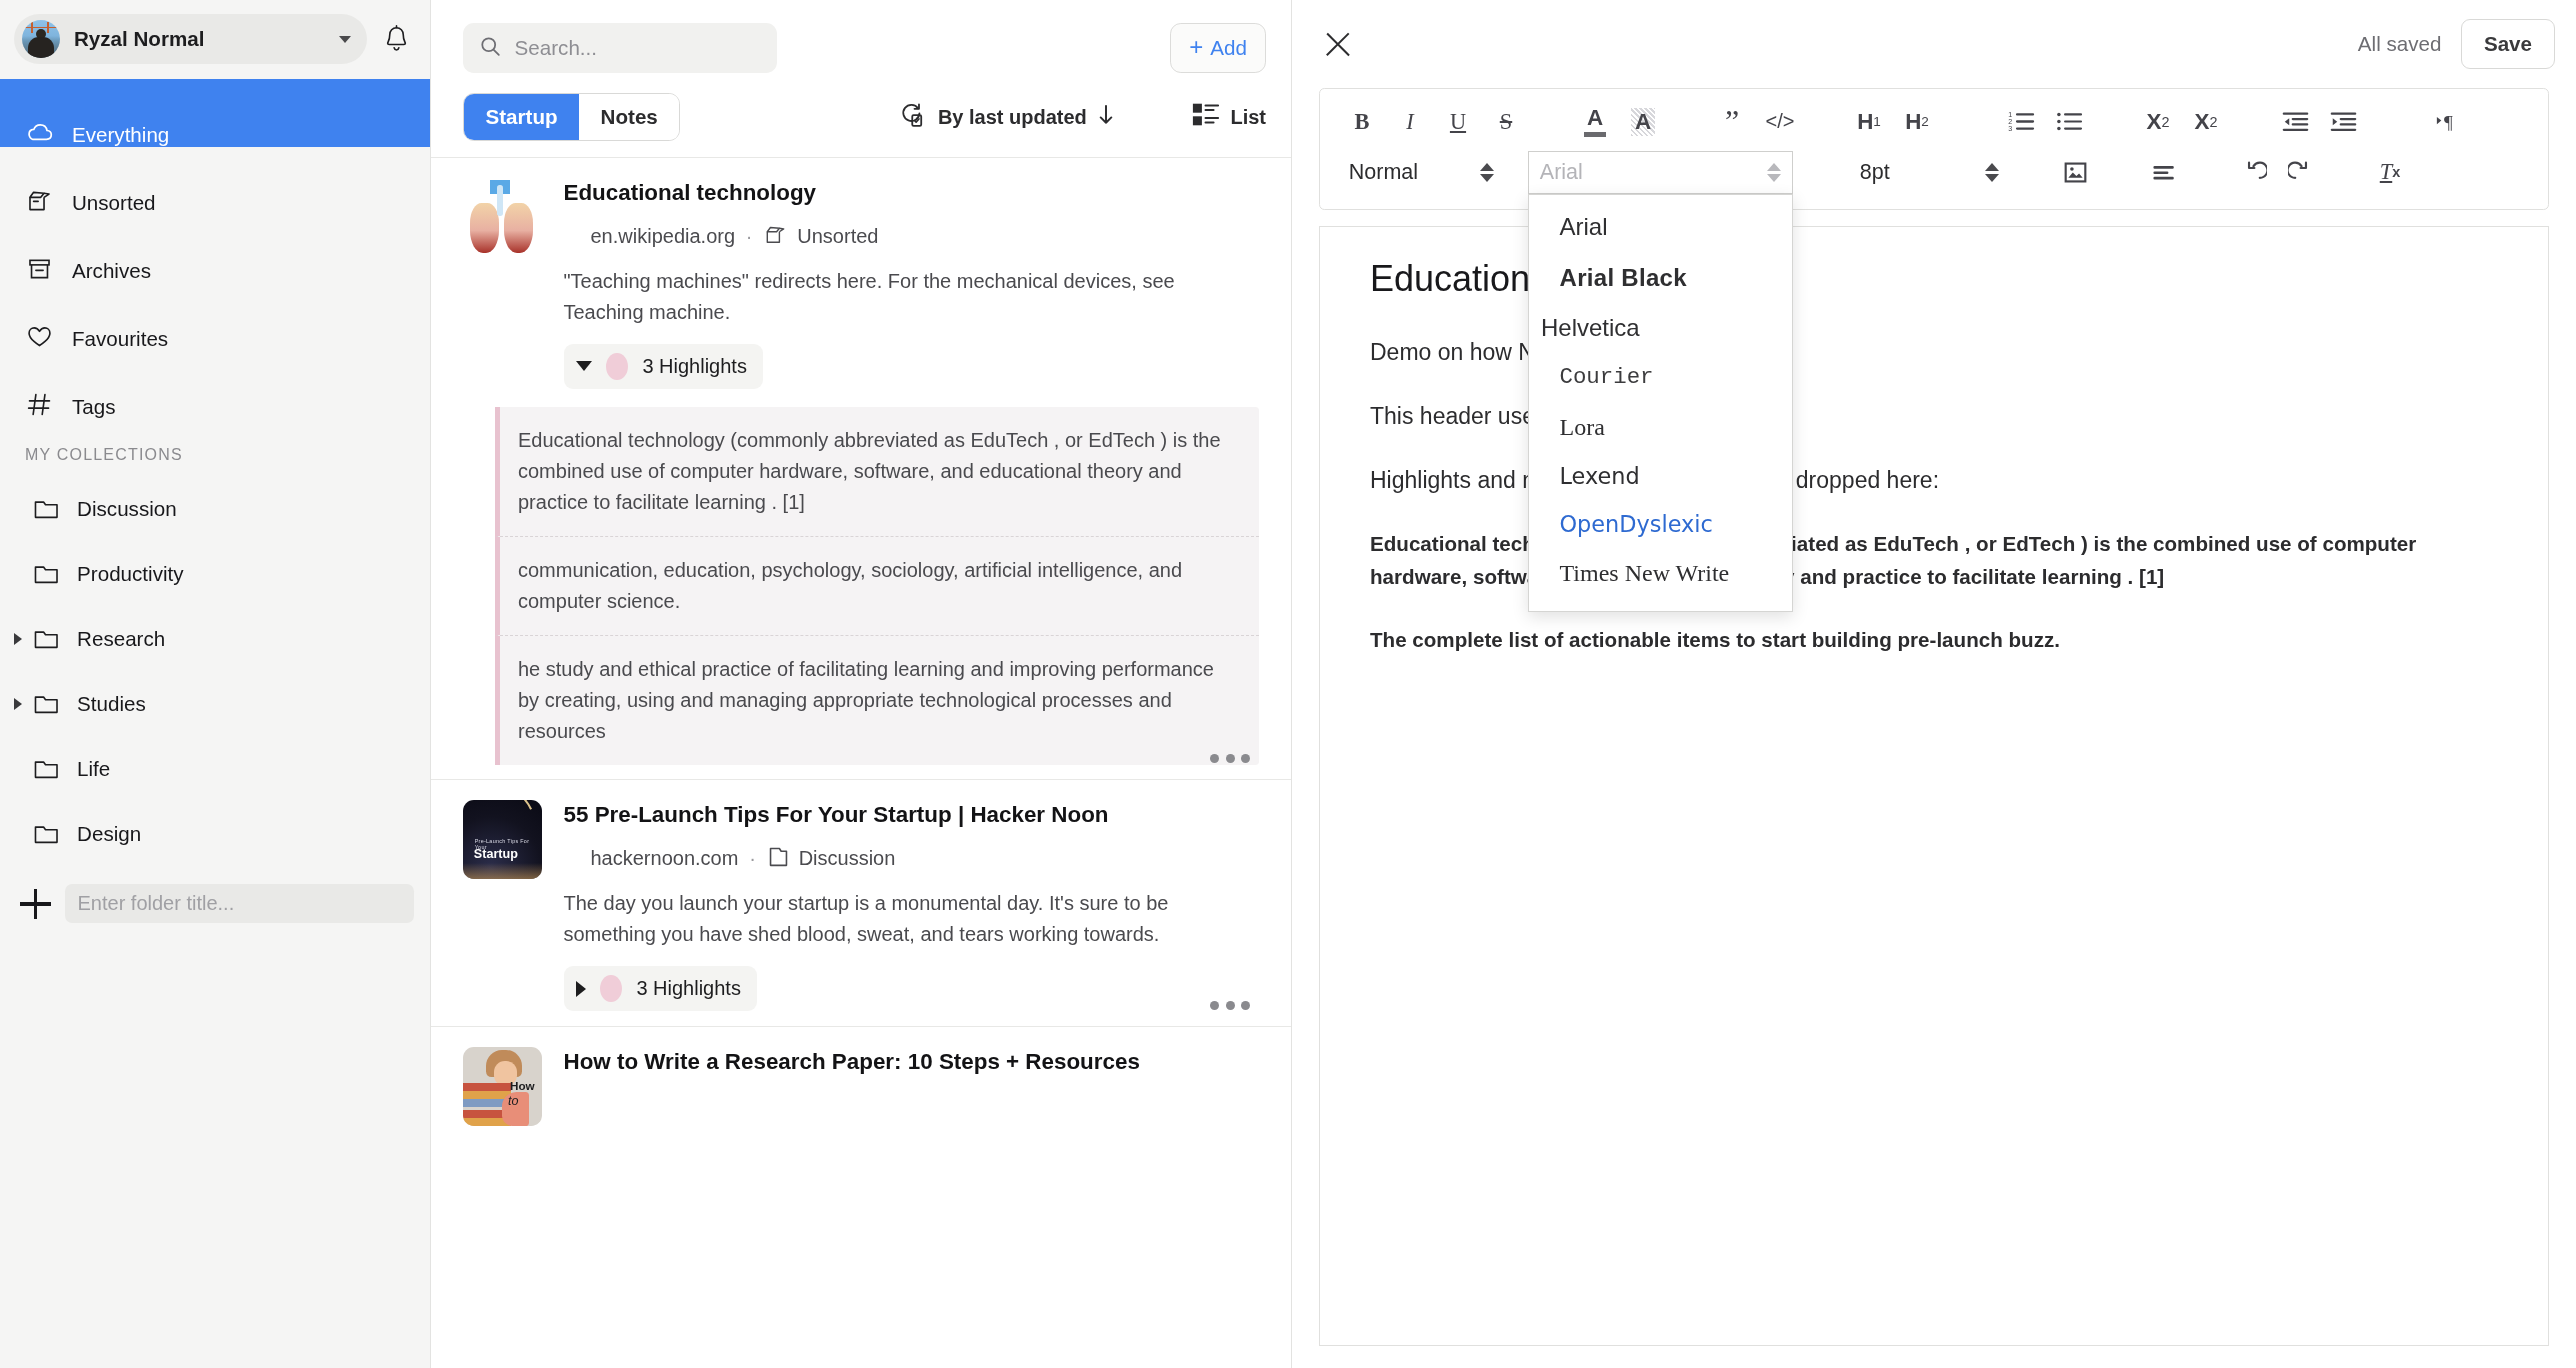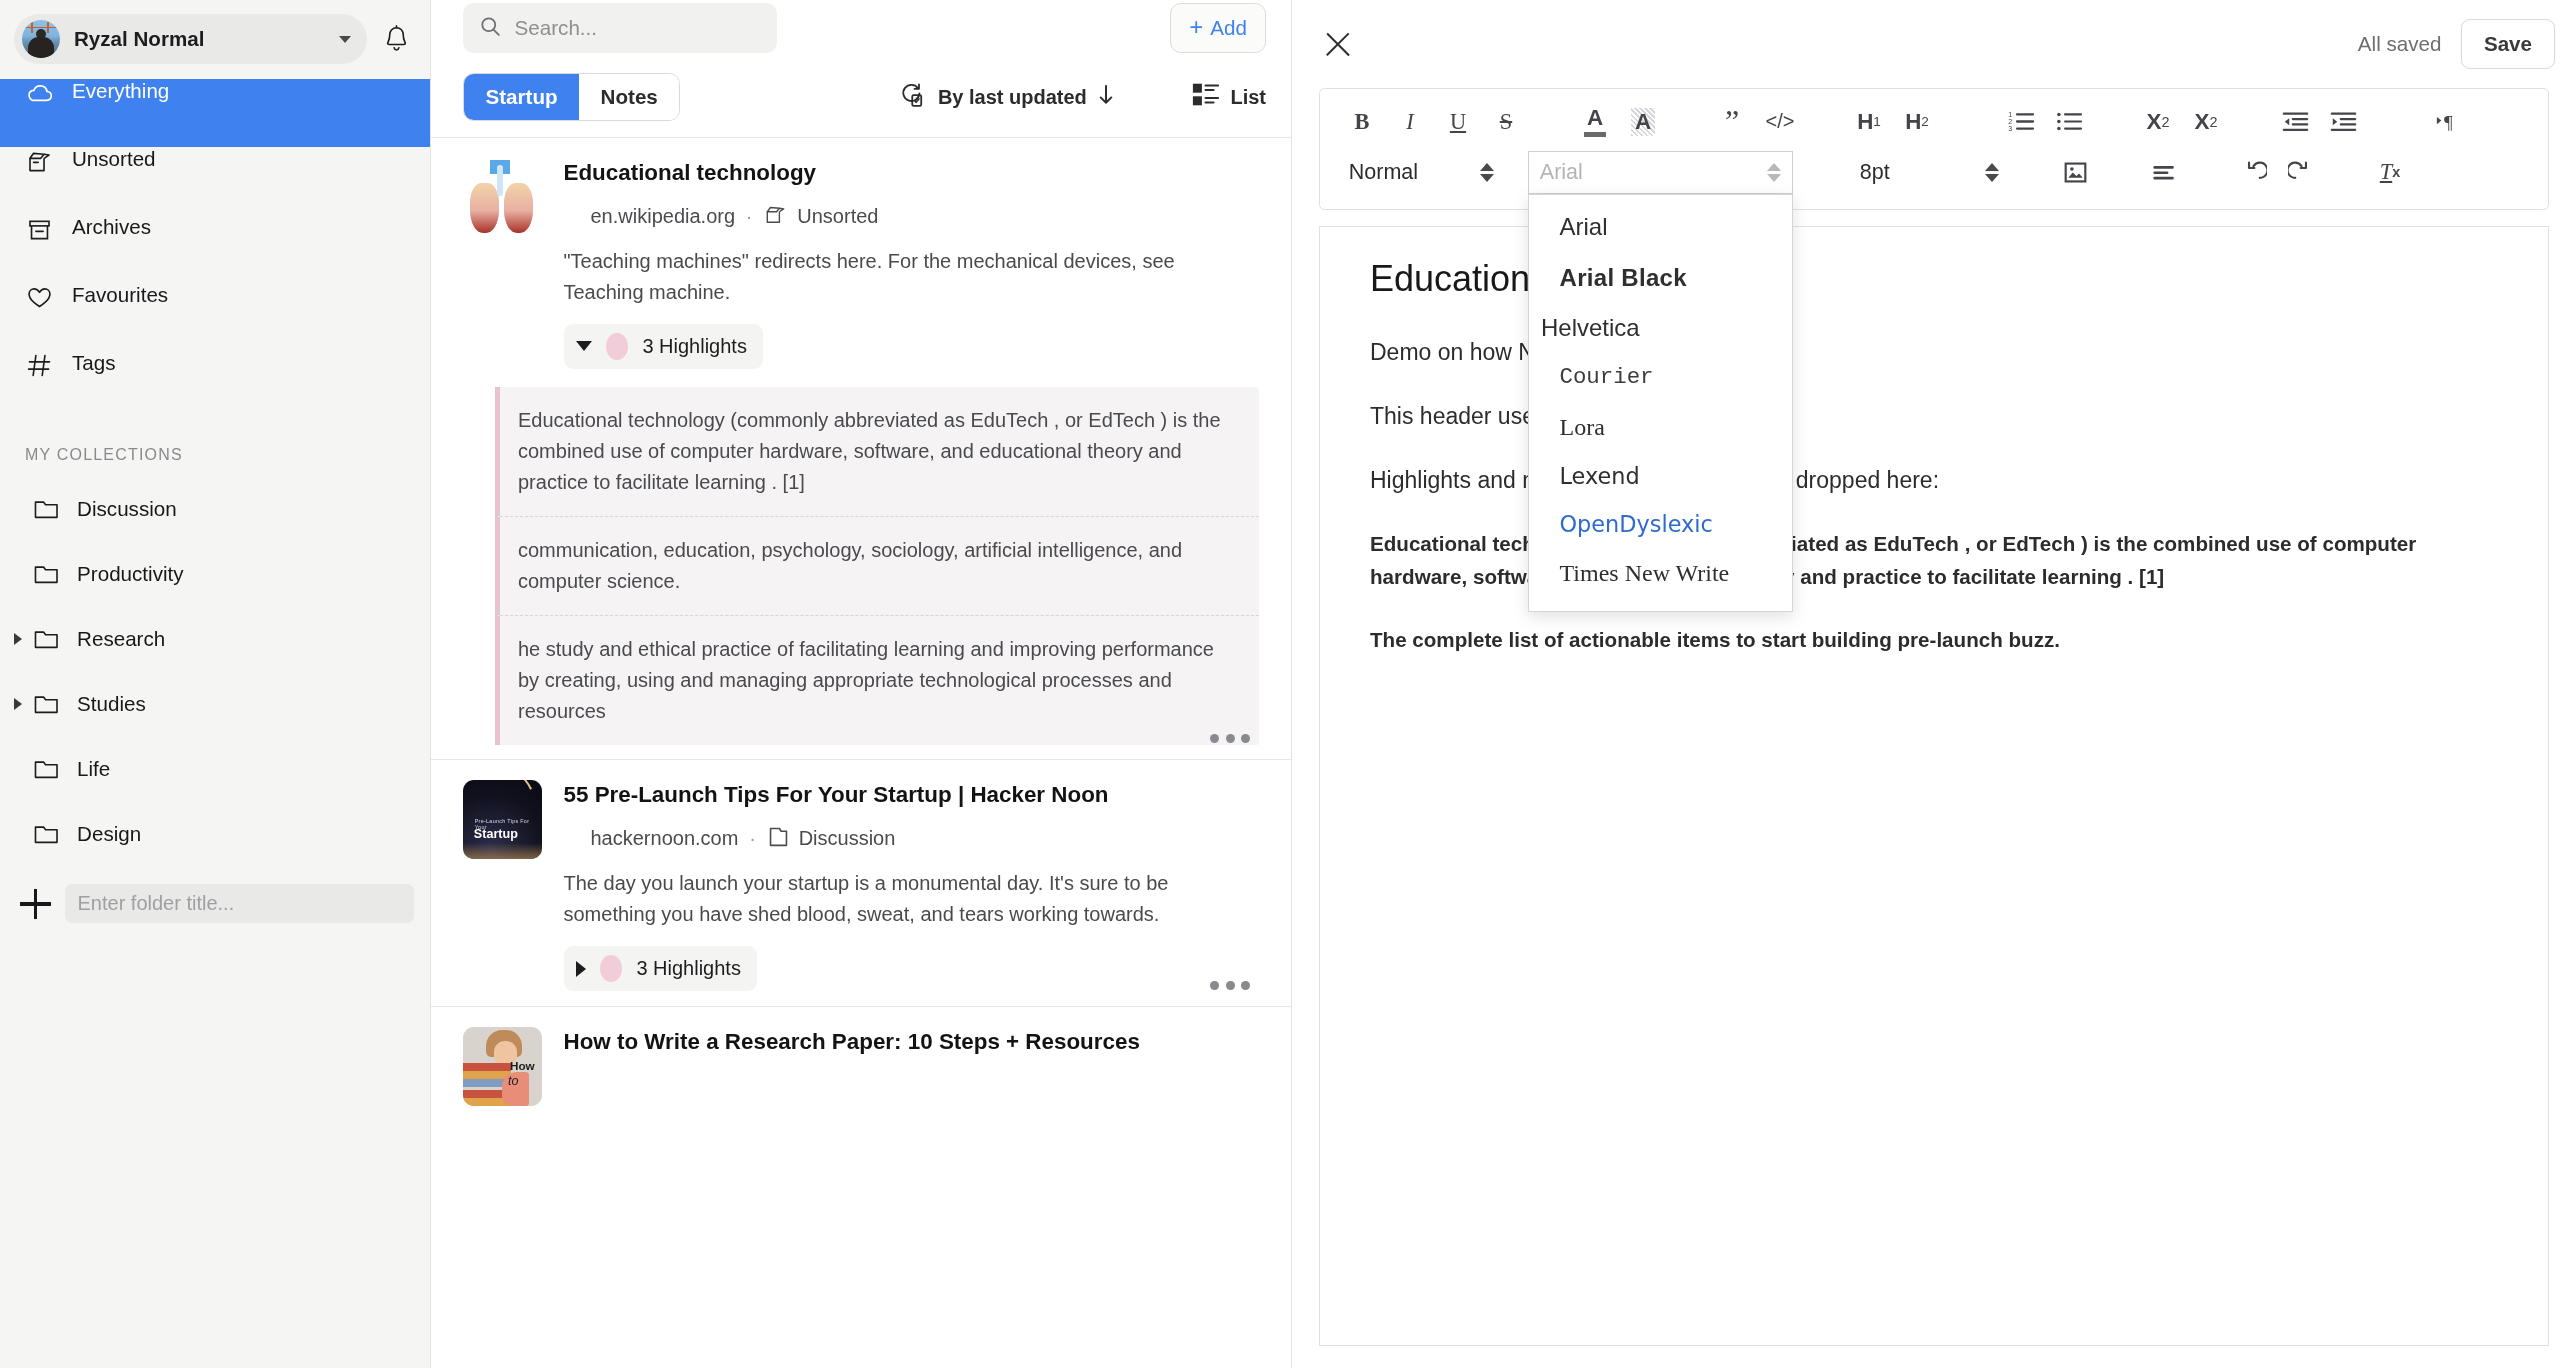--- a/index.html
+++ b/index.html
@@ -59,21 +59,21 @@
   }
   .caret-down {
     width: 0; height: 0; flex: 0 0 auto;
     border-left: 6.3px solid transparent; border-right: 6.3px solid transparent;
     border-top: 7.2px solid #4a4a4c; margin-right: 3.6px;
   }
   .bell { width: 41px; height: 41px; flex: 0 0 41px; display:flex; align-items:center; justify-content:center; cursor:pointer; }
 
   .nav { margin-top: 3.6px; }
   .nav-item {
-    display: flex; align-items: flex-start; gap: 18px;
+    display: flex; align-items: flex-end; gap: 18px;
     height: 68px; padding: 0 16px 0 25px; cursor: pointer;
     font-size: 20.6px; color: #18181b;
     position: relative;
   }
   .nav-item .ico { width: 29px; height: 29px; flex: 0 0 29px; display:flex; align-items:center; justify-content:center; }
   .nav-item.active { background: #3f82ef; color: #fff; }
   .nav-item.active .ico svg * { stroke: #fff !important; }
 
   .sect-title {
     font-size: 16px; letter-spacing: 1.2px; color: #8a8a8e;
@@ -111,21 +111,21 @@
     font-family: "Liberation Sans", sans-serif;
   }
   .folder-input::placeholder { color: #a0a0a4; }
 
   
   .listcol {
     width: 861px; flex: 0 0 861px; height: 100%;
     background: #ffffff; border-right: 0.9px solid #e3e3e1;
     display: flex; flex-direction: column; position: relative;
   }
-  .lc-top { padding: 3px 25px 0 32px; }
+  .lc-top { padding: 23px 25px 0 32px; }
   .lc-row1 { display: flex; align-items: center; gap: 16px; }
   .search-box {
     flex: 1 1 auto; max-width: 314px; height: 50px;
     background: #f1f1ef; border-radius: 10.8px;
     display: flex; align-items: center; gap: 12.6px; padding: 0 16px; cursor: text;
   }
   .search-input {
     border: none; outline: none; background: transparent;
     font-size: 20.6px; color: #18181b; width: 100%;
     font-family: "Liberation Sans", sans-serif;

